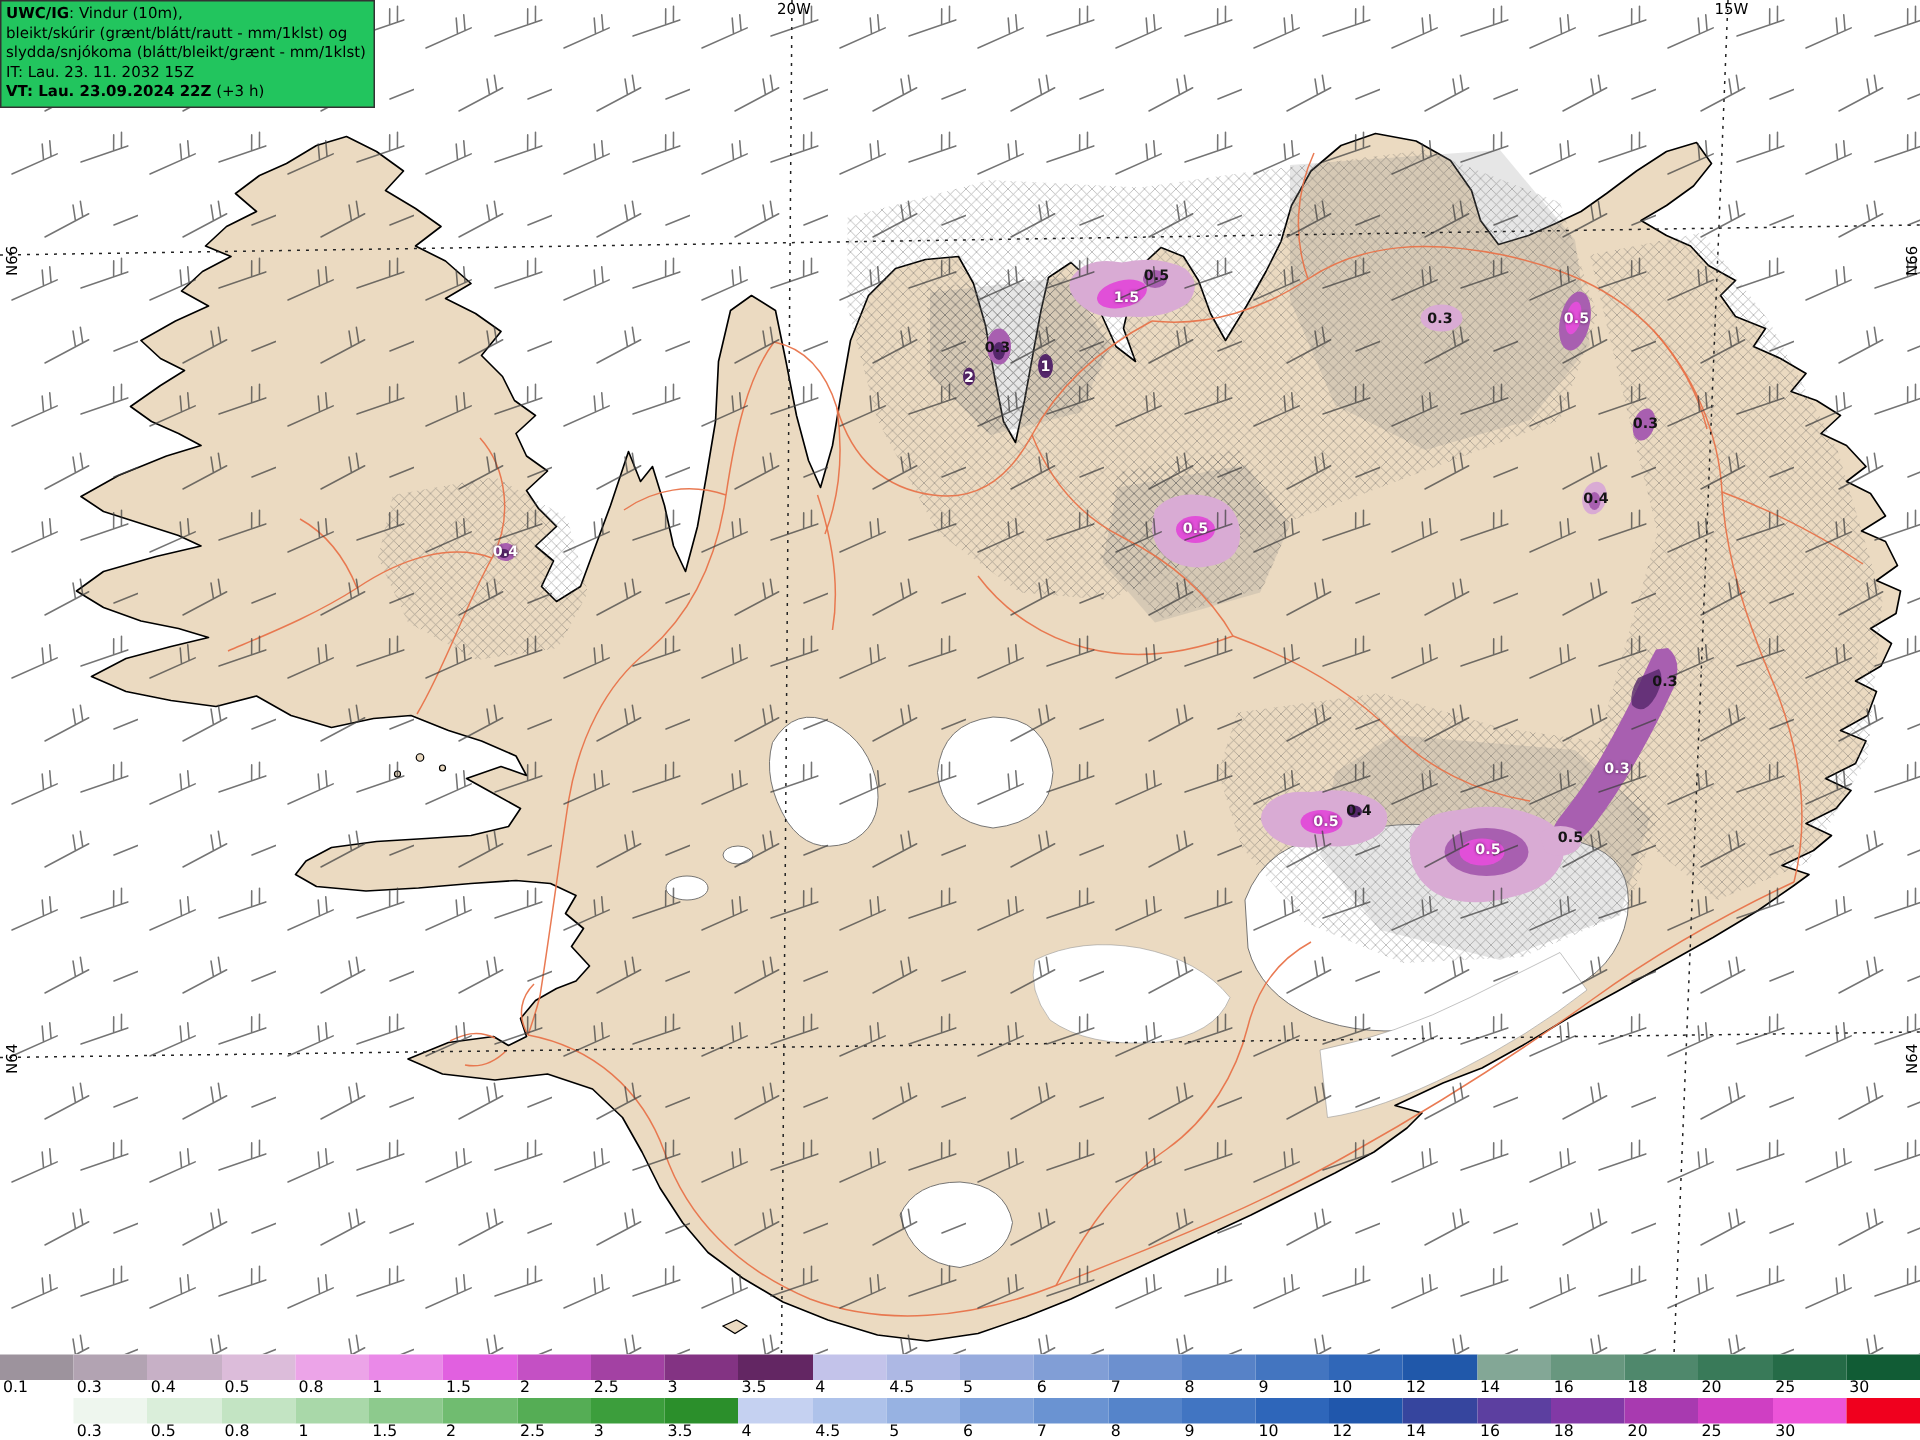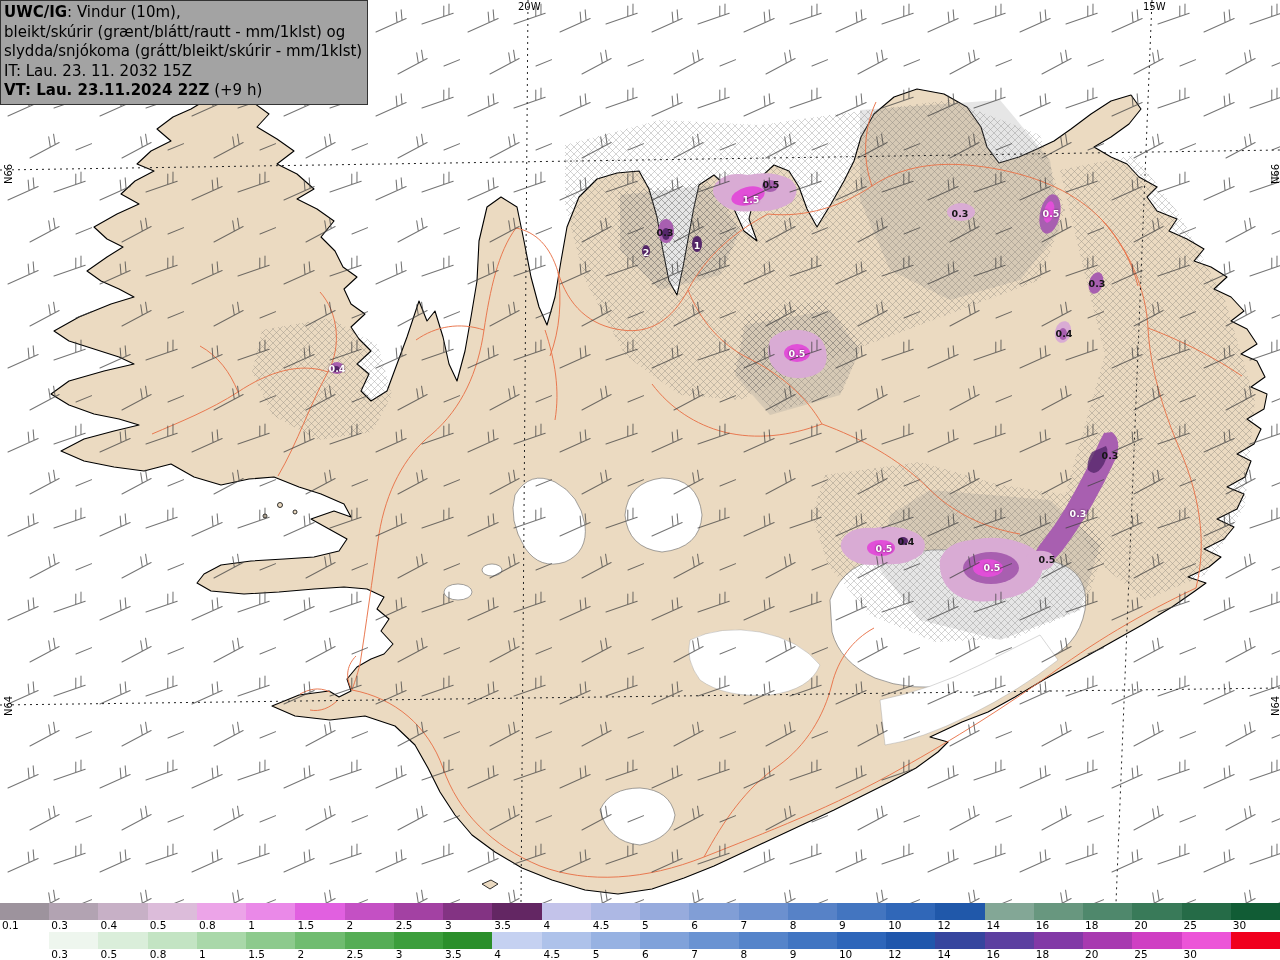--- a/index.html
+++ b/index.html
@@ -1,22 +1,22 @@
 <!DOCTYPE html>
 <html style="--land: #ebdac1; --ocean: #ffffff; --roads: #e8734a; --barbs: #3f3f3f; --blob_pale: #d9abd4; --blob_mid: #a85fb0; --blob_bright: #e14fd8; --blob_dark: #55276b;"><head>
 <meta charset="utf-8">
 <style>
   html,body{margin:0;padding:0;background:#fff;}
   body{width:1280px;height:960px;font-family:"DejaVu Sans","Liberation Sans",sans-serif;}
   .stage{position:relative;width:1280px;height:960px;overflow:hidden;background:#fff;}
   .map-area{position:absolute;left:0;top:0;width:1280px;height:903px;}
   #map-svg{position:absolute;left:0;top:0;display:block;}
   .overlay{position:absolute;left:0;top:0;width:1280px;height:903px;pointer-events:none;}
-  .info-box{position:absolute;left:0;top:0;display:inline-block;background:#a3a3a3;border:1px solid #333;
-            padding:2px 5px 3px 3px;font-size:15px;line-height:1.3;color:#000;z-index:6;}
+  .info-box{position:absolute;left:0;top:0;display:inline-block;background:#22c55e;border:1px solid #333;
+            padding:2px 5px 3px 3px;font-size:10px;line-height:1.3;color:#000;z-index:6;}
   .info-box b{font-weight:bold;}
   .coord-label{position:absolute;font-size:10px;color:#000;z-index:5;white-space:nowrap;}
   .coord-label.rot{transform:rotate(-90deg);transform-origin:0 0;}
   .precip-label{position:absolute;font-size:9.5px;font-weight:bold;transform:translate(-50%,-50%);z-index:4;}
   .precip-label.light{color:#fff;text-shadow:0 0 2px rgba(50,0,50,.85);}
   .precip-label.dark{color:#151515;}
   .legend{position:absolute;left:0;top:903px;width:1280px;height:57px;background:#fff;z-index:6;}
   .band{display:flex;width:1280px;height:17px;}
   .cell{flex:1 1 0;}
   .labels{position:relative;width:1280px;height:12px;font-size:10.5px;color:#000;}
@@ -171,23 +171,23 @@
         <span class="precip-label light" style="left: 1078px; top: 513px;">0.3</span>
         <span class="precip-label light" style="left: 884px; top: 548px;">0.5</span>
         <span class="precip-label dark" style="left: 906px; top: 541px;">0.4</span>
         <span class="precip-label light" style="left: 992px; top: 567px;">0.5</span>
         <span class="precip-label dark" style="left: 1047px; top: 559px;">0.5</span>
       </div>
 
     <div class="info-box">
       <div><b>UWC/IG</b><span>: Vindur (10m),</span></div>
       <div>bleikt/skúrir (grænt/blátt/rautt - mm/1klst) og</div>
-      <div>slydda/snjókoma (grátt/bleikt/skúrir - mm/1klst)</div>
+      <div>slydda/snjókoma (blátt/bleikt/grænt - mm/1klst)</div>
       <div>IT: Lau. 23. 11. 2032 15Z</div>
-      <div><b>VT: Lau. 23.11.2024 22Z</b><span> (+9 h)</span></div>
+      <div><b>VT: Lau. 23.09.2024 22Z</b><span> (+3 h)</span></div>
     </div>
   </div>
 
   <div class="legend">
     <div id="band-top" class="band">
         <div class="cell" style="background: rgb(157, 147, 157);"></div>
         <div class="cell" style="background: rgb(178, 163, 178);"></div>
         <div class="cell" style="background: rgb(199, 176, 198);"></div>
         <div class="cell" style="background: rgb(220, 188, 218);"></div>
         <div class="cell" style="background: rgb(236, 164, 232);"></div>

